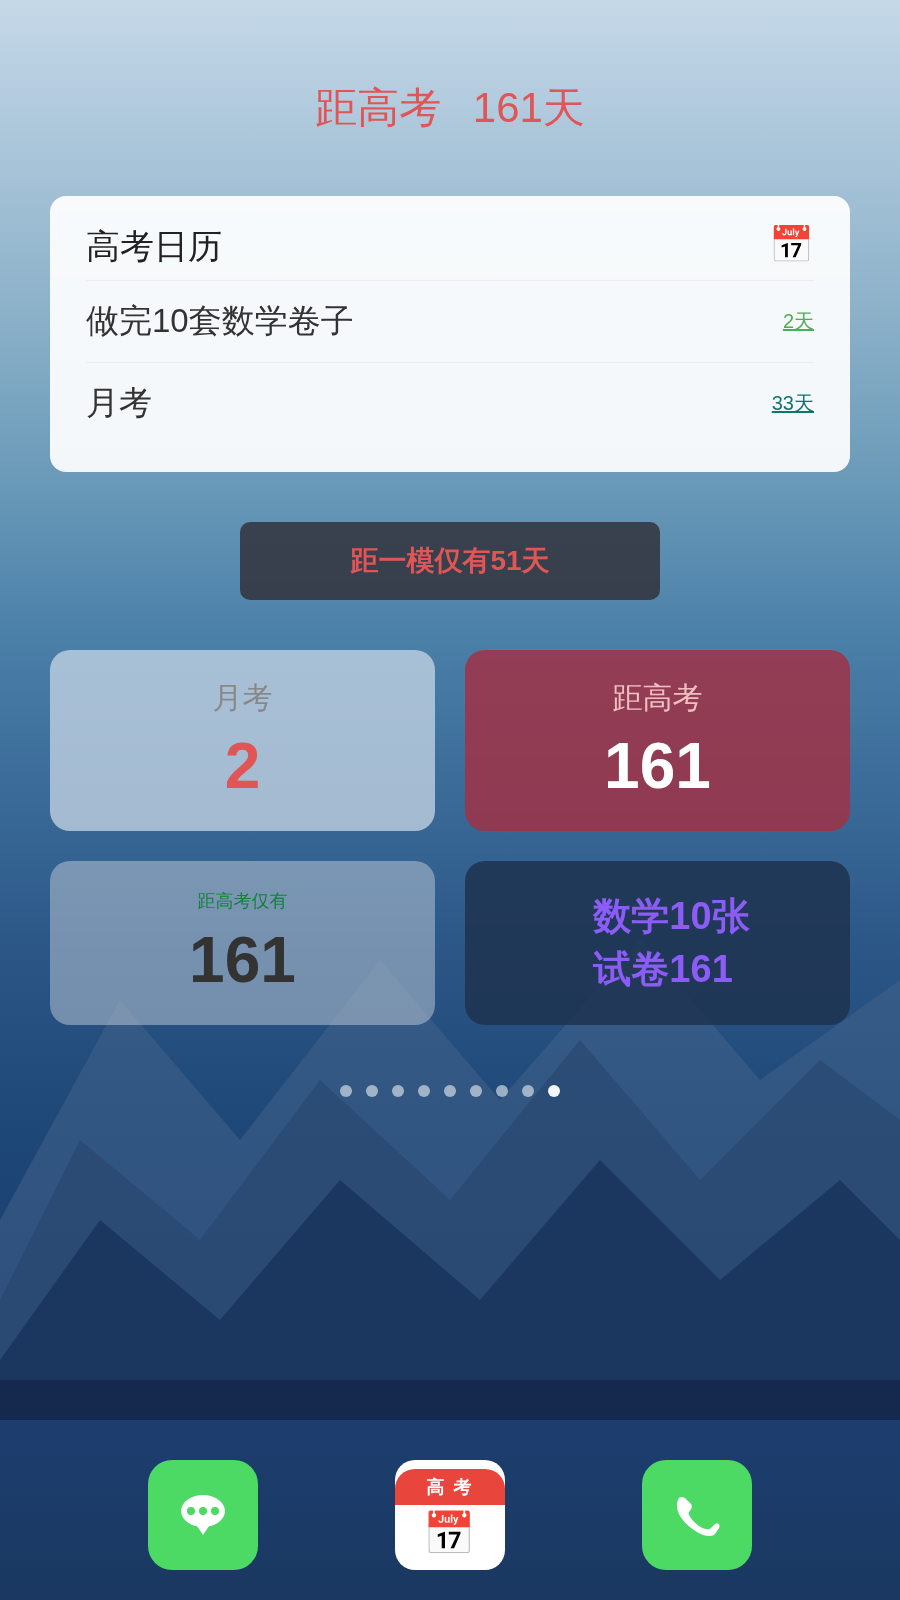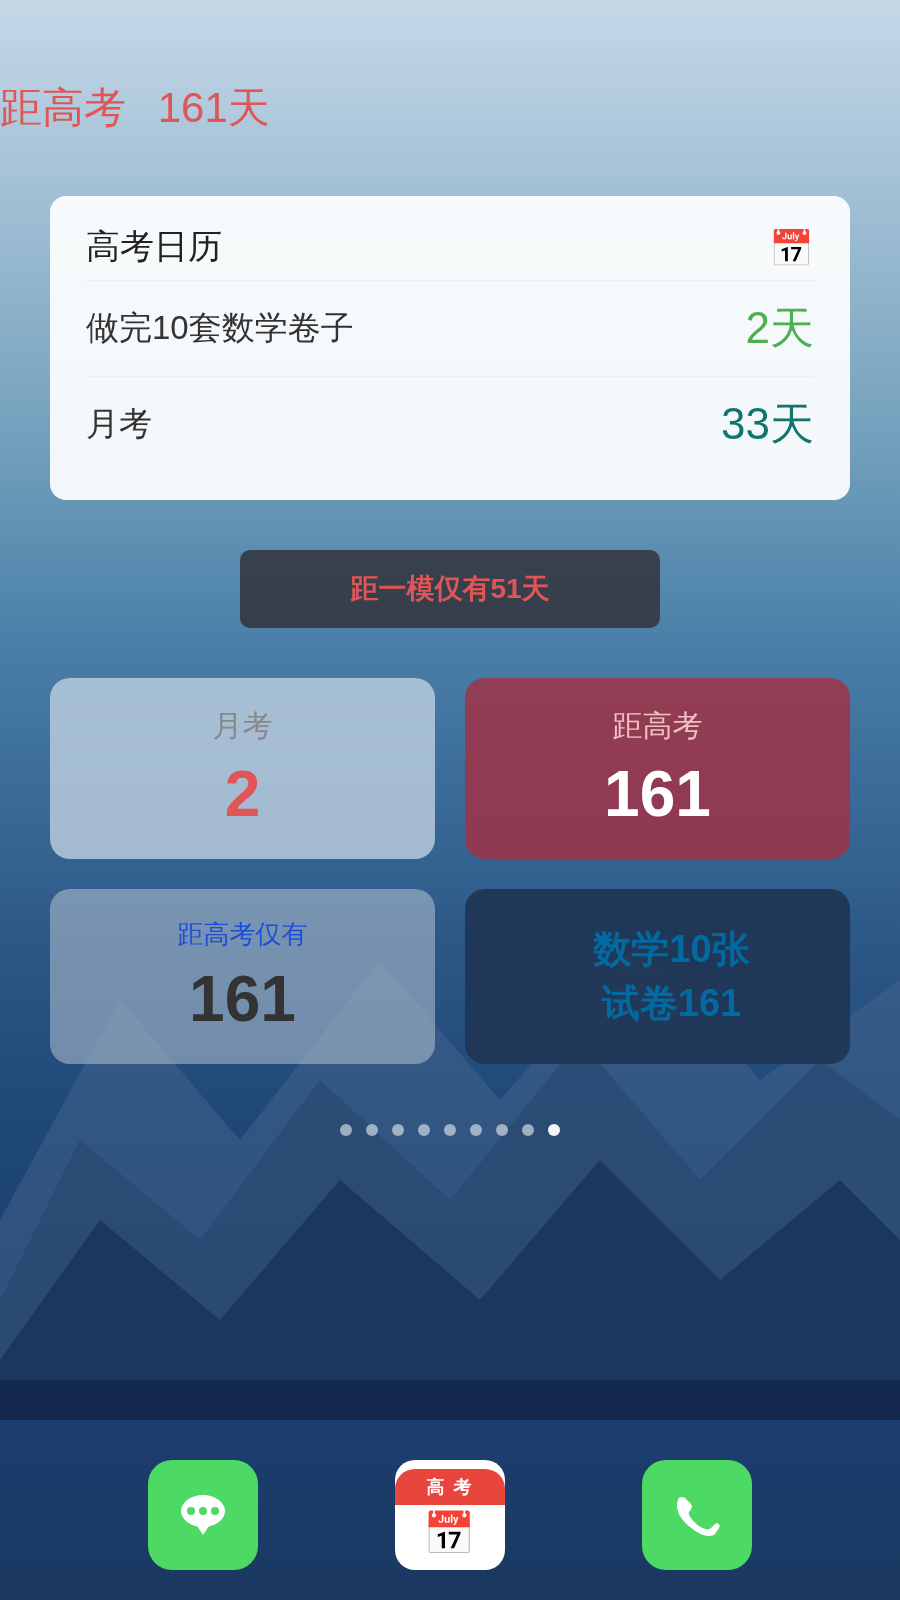--- a/index.html
+++ b/index.html
@@ -40,41 +40,42 @@
 
     #content {
       position: relative;
       z-index: 10;
       width: 100%;
       height: 100%;
     }
 
     
     #top-countdown {
+      text-align: center;
       padding-top: 80px;
       font-size: 42px;
       font-weight: 500;
     }
 
     #top-countdown .label {
       color: #e05555;
     }
 
     
     #card-widget {
       margin: 60px 50px 0 50px;
       background: rgba(255, 255, 255, 0.92);
       border-radius: 16px;
       padding: 28px 36px;
     }
 
     .card-header {
       display: flex;
       justify-content: space-between;
-      align-items: flex-end;
+      align-items: flex-start;
       margin-bottom: 10px;
     }
 
     .card-title {
       font-size: 34px;
       font-weight: 500;
       color: #222;
     }
 
     .calendar-icon {
@@ -89,22 +90,23 @@
       padding: 18px 0;
       border-top: 1px solid #eee;
     }
 
     .card-row-label {
       font-size: 33px;
       color: #333;
     }
 
     .card-row-value {
-      font-size: 44px;
+      font-size: 20px;
       font-weight: 500;
+      text-decoration: underline;
     }
 
     .value-green { color: #4caf50; }
     .value-blue { color: #0f766e; }
     .value-salmon { color: #f08080; }
 
     
     #banner {
       margin: 50px auto 0;
       width: 420px;
@@ -171,22 +173,21 @@
     .widget-gaokao-only .w-number { color: #333; }
 
     
     .widget-math {
       background: rgba(30, 50, 80, 0.85);
     }
 
     .widget-math .w-multiline {
       font-size: 38px;
       font-weight: 600;
-      color: #0369a1;
-      text-align: center;
+      color: #8b5cf6;
       line-height: 1.4;
       margin-left: 28px;
     }
 
     
     #page-dots {
       display: flex;
       justify-content: center;
       gap: 14px;
       margin-top: 60px;
@@ -309,21 +310,21 @@
       <div class="w-label">月考</div>
       <div class="w-number">2</div>
     </div>
 
     <div class="widget-card widget-gaokao">
       <div class="w-label">距高考</div>
       <div class="w-number">161</div>
     </div>
 
     <div class="widget-card widget-gaokao-only">
-      <div class="w-label" style="font-size:26px;color:#1d4ed8;">距高考仅有</div>
+      <div class="w-label" style="font-size:18px;color:#15803d;">距高考仅有</div>
       <div class="w-number" style="color:#333;">161</div>
     </div>
 
     <div class="widget-card widget-math">
       <div class="w-multiline">数学10张<br>试卷161</div>
     </div>
 
   </div>
 
   <div id="page-dots">

